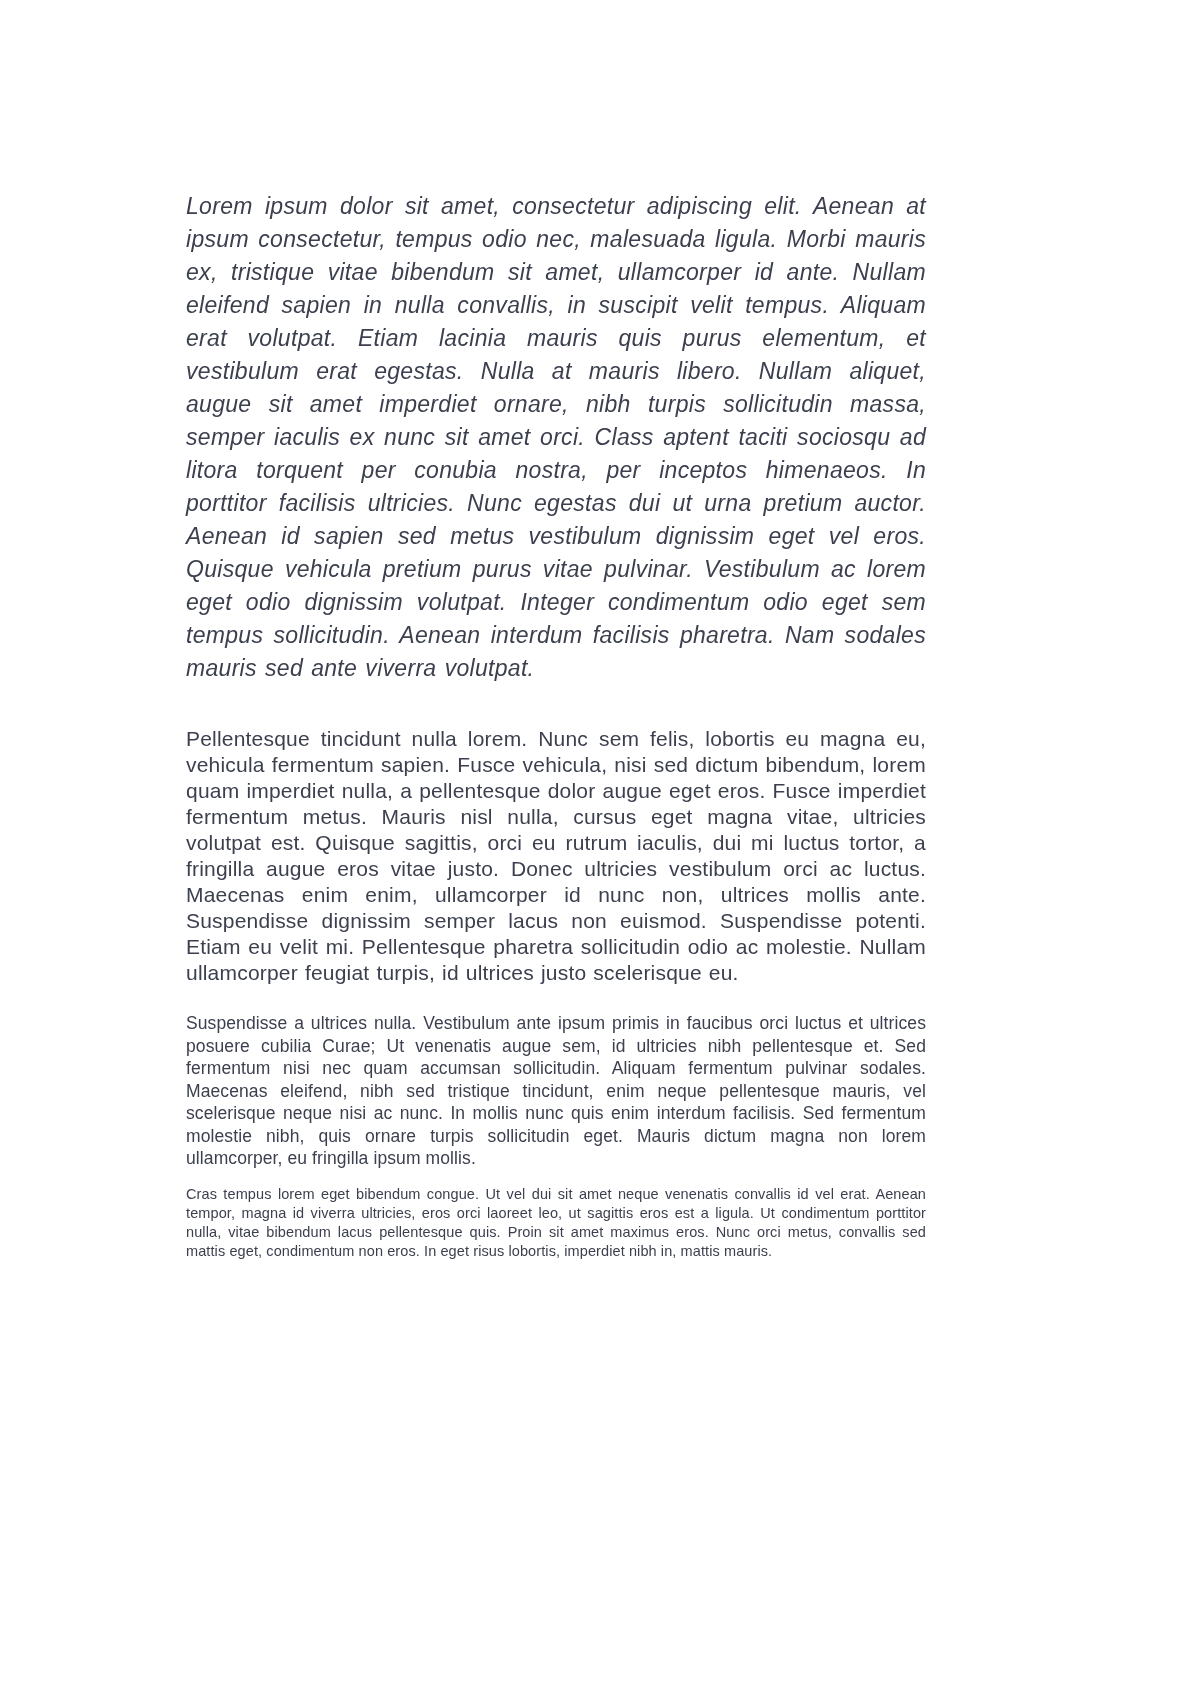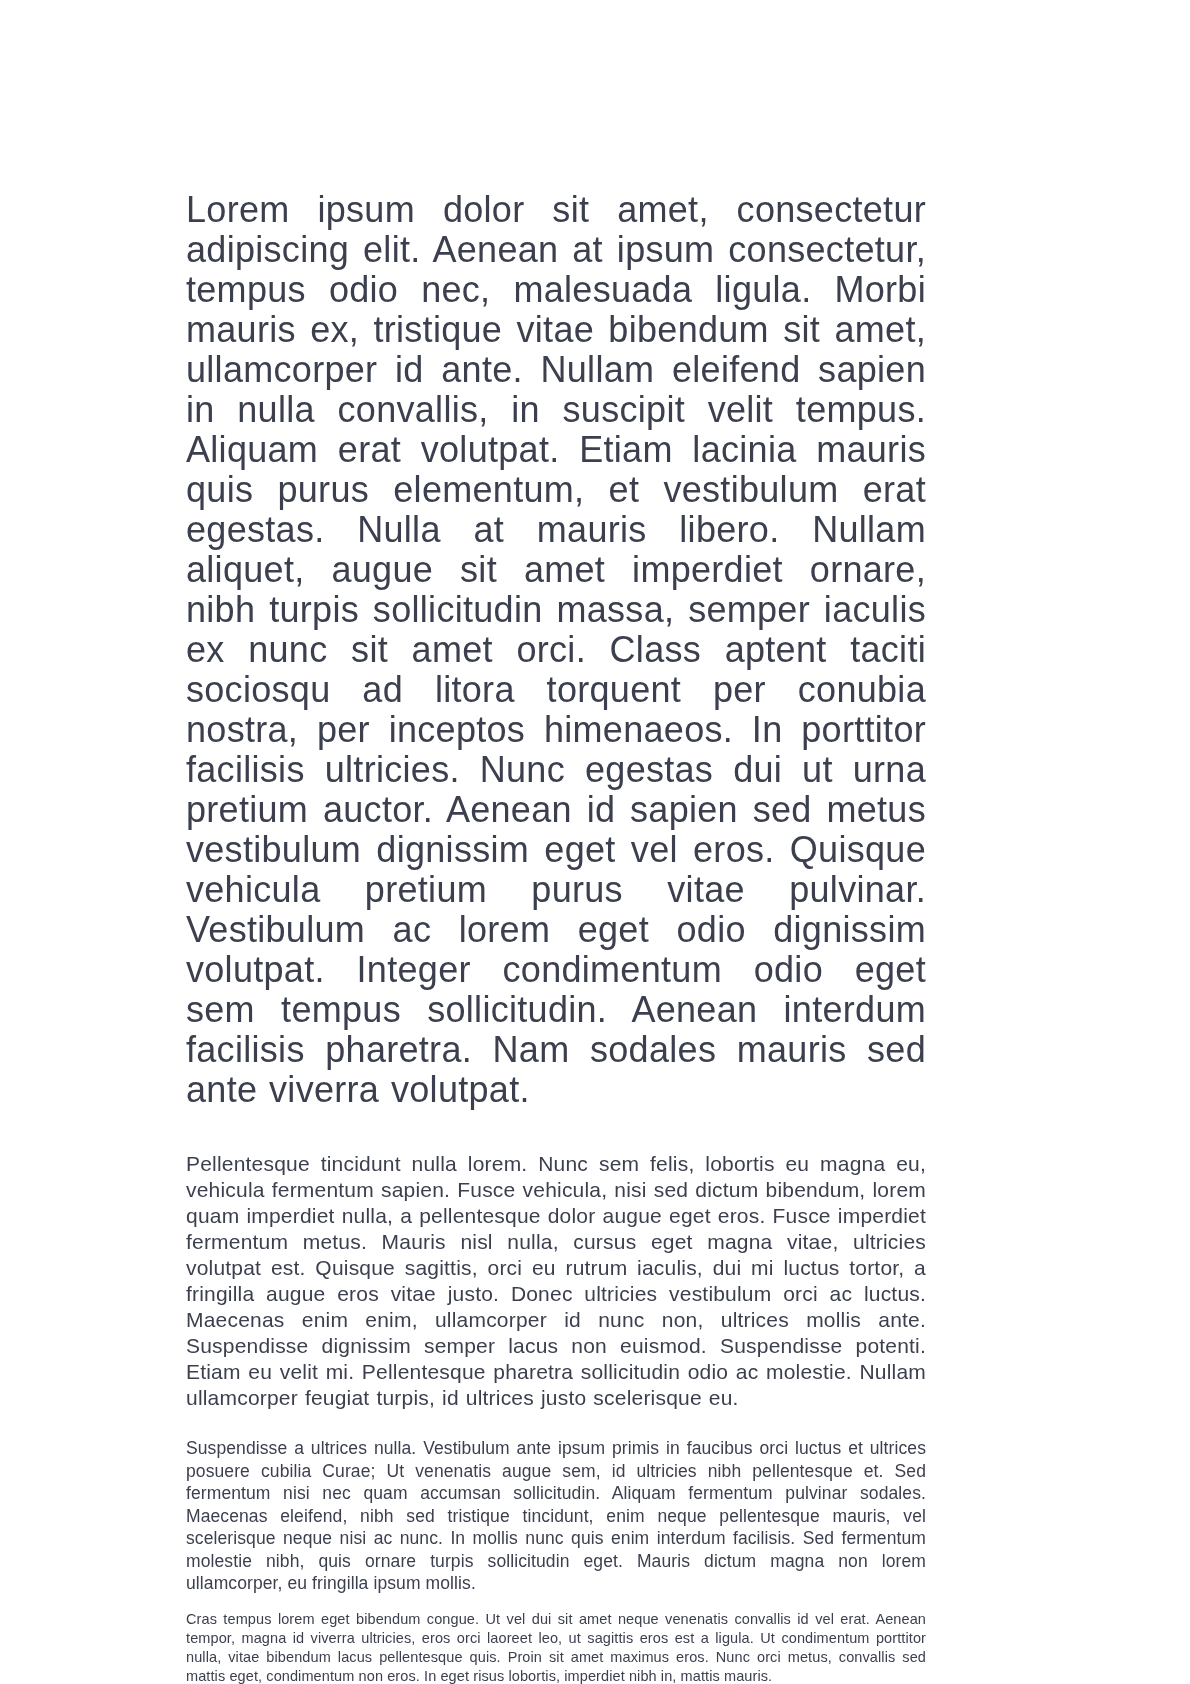--- a/index.html
+++ b/index.html
@@ -24,25 +24,26 @@
     width: 740px;
   }
   .content p {
     margin: 0;
     color: #3b3f4e;
     text-align: justify;
     text-justify: inter-word;
     font-weight: 400;
   }
   p.size-1 {
-    font-size: 36px;
-    line-height: 40px;
+    font-size: 23px;
+    line-height: 33px;
     letter-spacing: 0.3px;
     word-spacing: 1.5px;
     margin-bottom: 34px;
+    font-style: italic;
   }
   p.size-2 {
     font-size: 21px;
     line-height: 26px;
     letter-spacing: 0.2px;
     word-spacing: 1px;
     margin-bottom: 26px;
     margin-top: 41px;
   }
   p.size-3 {

